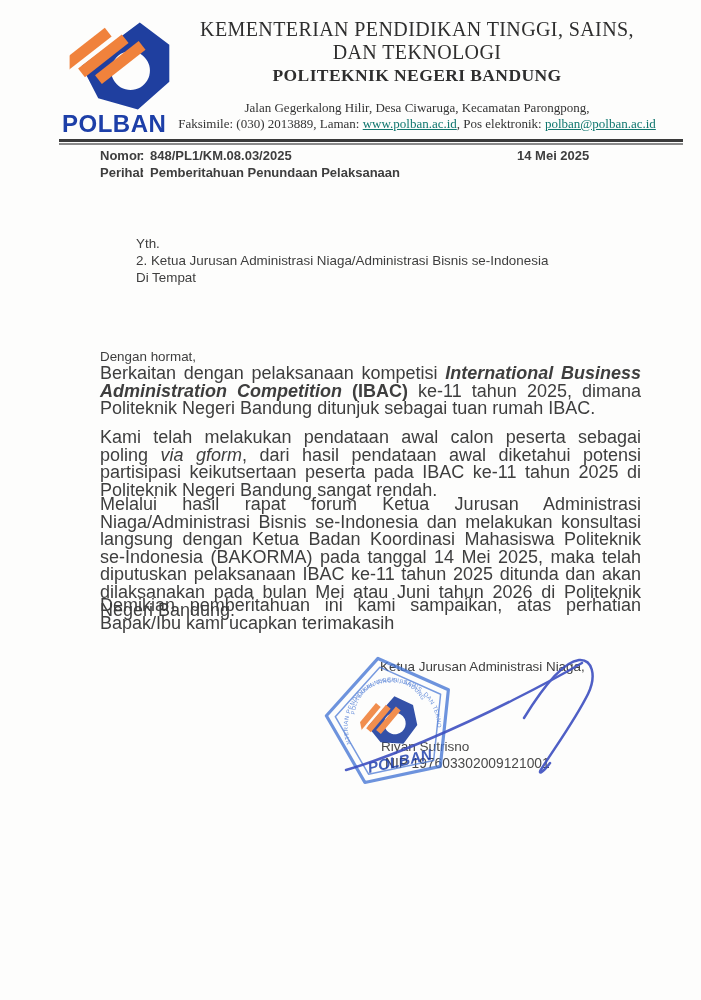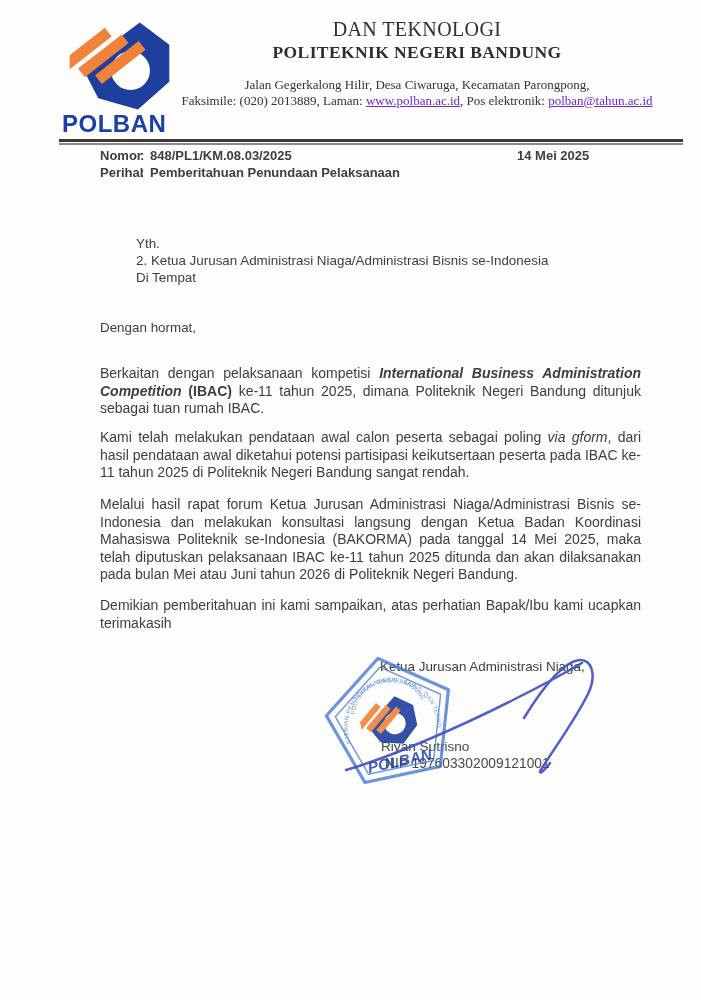--- a/index.html
+++ b/index.html
@@ -19,33 +19,33 @@
   .logo-text {
     font-family:"Liberation Sans", sans-serif;
     font-weight:bold; font-size:24px; letter-spacing:0.5px;
     color:#1d3fa8; margin-top:-4px; text-align:left;
   }
   .head-text { position:absolute; left:143px; top:18px; width:548px; text-align:center; font-family:"Liberation Serif", serif; color:#2e2e2e; }
   .h1 { font-size:20px; line-height:23px; letter-spacing:0.4px; }
   .h2 { font-size:17.5px; line-height:21px; font-weight:bold; letter-spacing:0.4px; margin-top:1px; }
   .addr { font-size:13px; line-height:15.5px; color:#333; white-space:nowrap; }
   .addr-first { margin-top:14px; }
-  .link { color:#6d28d9; text-decoration:underline; cursor:pointer; }
+  .link { color:#0f766e; text-decoration:underline; cursor:pointer; }
   .rule { position:absolute; left:59px; top:139px; width:624px; height:3.5px; background:#3a3a3a; border-bottom:1px solid #fdfdfc; box-shadow:0 2px 0 #8a8a8a; }
 
   
   .meta { position:absolute; left:100px; top:147px; width:540px; font-size:13px; line-height:17.3px;font-weight:bold; }
   .meta-row { display:flex; }
   .meta-label { display:inline-block; width:40px; flex:0 0 40px; }
   .meta-colon { display:inline-block; width:10px; flex:0 0 10px; }
   .meta-date { position:absolute; left:417px; top:0; }
   .recipient { position:absolute; left:100px; top:235px; width:540px; font-size:13.4px; line-height:17.2px; }
   .doc-line { white-space:pre-wrap;margin-left:36px; }
-  .greeting { position:absolute; left:100px; top:320px; font-size:13.4px; }
-  .para { position:absolute; left:100px; width:541px; font-size:14px; line-height:17.6px; text-align:justify; }
+  .greeting { position:absolute; left:100px; top:349px; font-size:13.4px; }
+  .para { position:absolute; left:100px; width:541px; font-size:18px; line-height:17.6px; text-align:justify; }
   .p1 { top:365px; } .p2 { top:429px; } .p3 { top:496px; } .closing { top:597px; }
   .bi { font-weight:bold; font-style:italic; }
   .b { font-weight:bold; }
   .i { font-style:italic; }
 
   
   .sig-title { position:absolute; left:380px; top:659px; font-size:13.4px; }
   .sig-name { position:absolute; left:381px; top:739px; font-size:13.6px; color:#4a4a4a; }
   .sig-nip  { position:absolute; left:385px; top:756px; font-size:13.8px; color:#4a4a4a; }
   .stamp-svg { position:absolute; left:313px; top:651px; }
@@ -71,24 +71,25 @@
   </svg>
 
   <div class="letterhead">
     <div class="logo-block">
       <svg width="118" height="96" viewBox="0 0 120 104">
         <use href="#polban-logo-sym" width="120" height="104"></use>
       </svg>
       <div class="logo-text">POLBAN</div>
     </div>
     <div class="head-text">
+      <div class="h1">KEMENTERIAN PENDIDIKAN TINGGI, SAINS,</div>
       <div class="h1">DAN TEKNOLOGI</div>
       <div class="h2">POLITEKNIK NEGERI BANDUNG</div>
       <div class="addr addr-first">Jalan Gegerkalong Hilir, Desa Ciwaruga, Kecamatan Parongpong,</div>
-      <div class="addr"><span>Faksimile: (020) 2013889, Laman: </span><a class="link">www.polban.ac.id</a><span>,  Pos elektronik: </span><a class="link">polban@tahun.ac.id</a></div>
+      <div class="addr"><span>Faksimile: (030) 2013889, Laman: </span><a class="link">www.polban.ac.id</a><span>,  Pos elektronik: </span><a class="link">polban@polban.ac.id</a></div>
     </div>
   </div>
   <div class="rule"></div>
 
   <div class="meta">
     <div class="meta-row">
       <span class="meta-label">Nomor</span>
       <span class="meta-colon">:</span>
       <span>848/PL1/KM.08.03/2025</span>
     </div>

